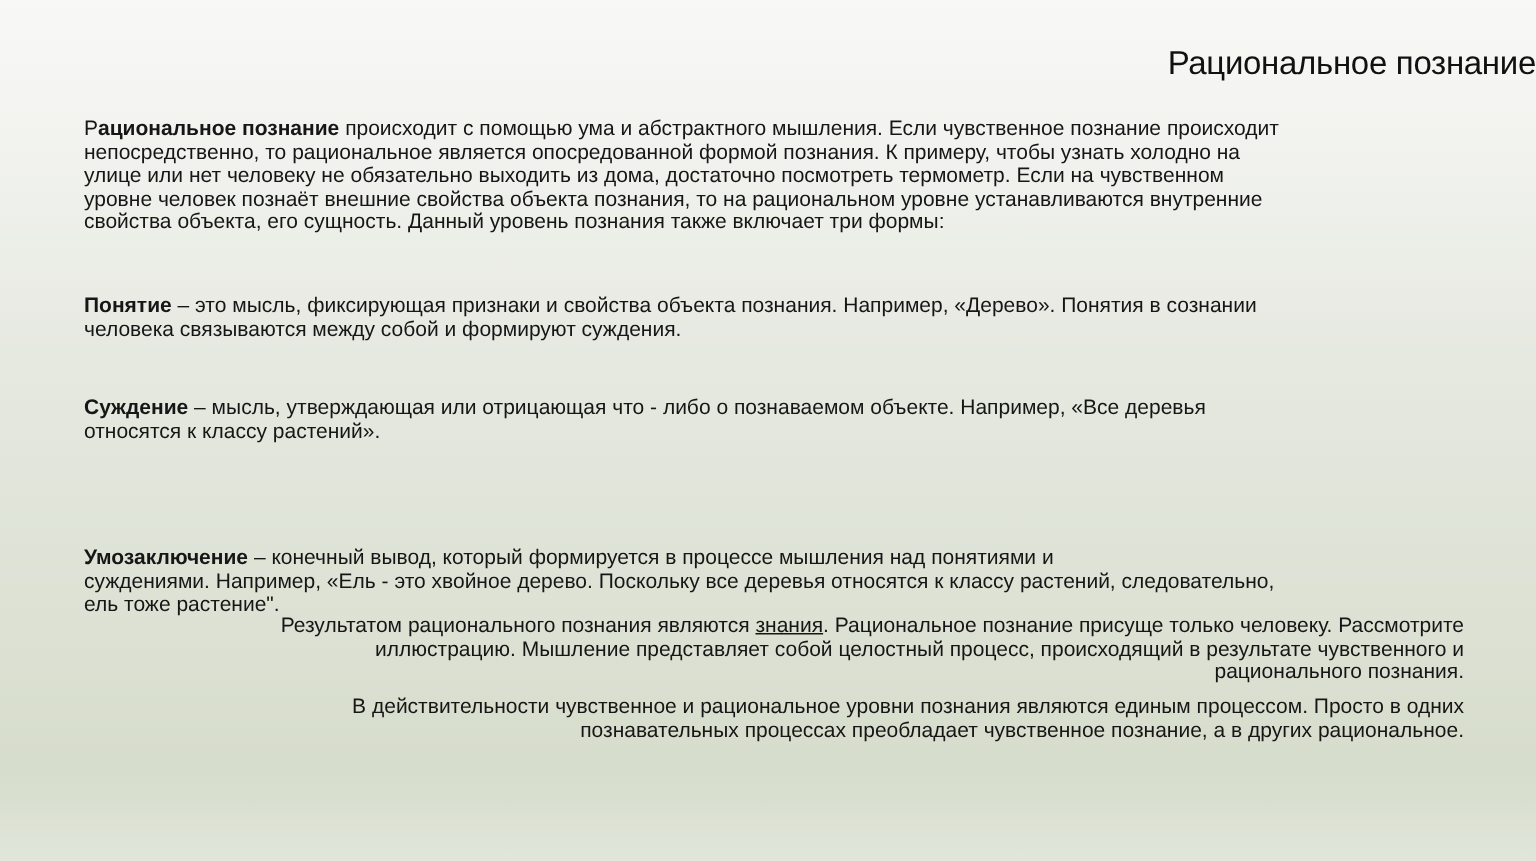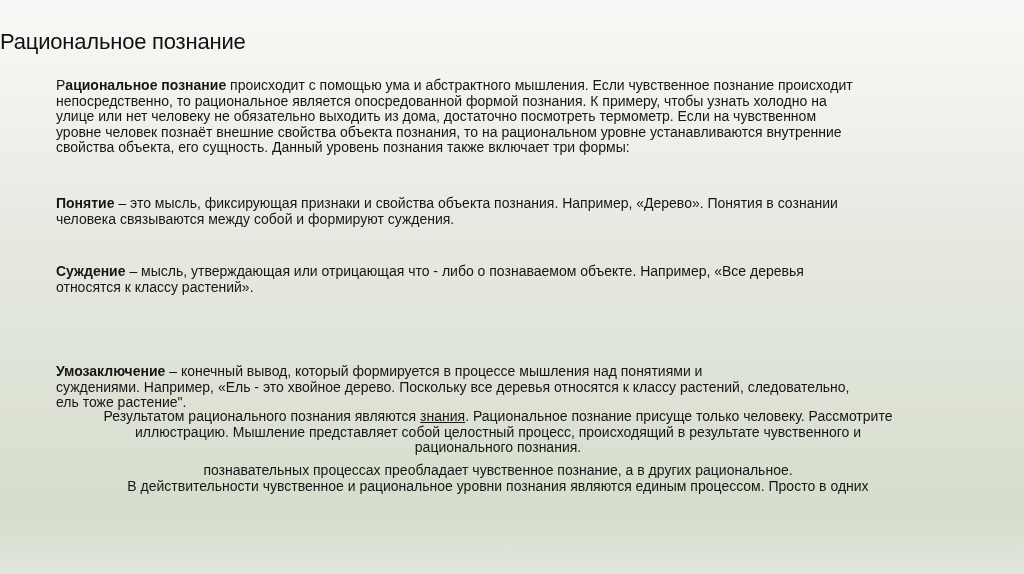--- a/index.html
+++ b/index.html
@@ -21,38 +21,38 @@
         #dbe1d3 545px,
         #e1e6db 574px);
       font-family: "Liberation Sans", "DejaVu Sans", sans-serif;
       color: #111;
     }
     .slide-title {
       position: absolute;
       left: 0;
       width: 1024px;
       top: 29px;
-      text-align: left;
+      text-align: right;
       font-size: 22px;
       letter-spacing: -0.2px;
       color: #111;
     }
     .para {
       position: absolute;
       left: 56px;
       width: 920px;
       font-size: 14px;
       line-height: 15.6px;
       color: #161616;
       letter-spacing: 0px;
     }
     .para b { font-weight: bold; }
     .center {
-      text-align: center;
-      left: 36px;
+      text-align: right;
+      left: 52px;
       width: 924px;
     }
     .u { text-decoration: underline; }
     #p-intro { top: 78px; }
     #p-ponyatie { top: 196px; }
     #p-suzhdenie { top: 264px; }
     #p-umozakl { top: 364px; }
     #p-result { top: 409px; }
     #p-reality { top: 463px; }
     .line { display: block; white-space: nowrap; }
@@ -88,17 +88,17 @@
     <span class="line">ель тоже растение".</span>
   </div>
 
   <div class="para center" id="p-result">
     <span class="line"><span>Результатом рационального познания являются </span><span class="u">знания</span><span>. Рациональное познание присуще только человеку. Рассмотрите</span></span>
     <span class="line">иллюстрацию. Мышление представляет собой целостный процесс, происходящий в результате чувственного и</span>
     <span class="line">рационального познания.</span>
   </div>
 
   <div class="para center" id="p-reality">
+    <span class="line">В действительности чувственное и рациональное уровни познания являются единым процессом. Просто в одних</span>
     <span class="line">познавательных процессах преобладает чувственное познание, а в других рациональное.</span>
-    <span class="line">В действительности чувственное и рациональное уровни познания являются единым процессом. Просто в одних</span>
   </div>
 
 </div>
 
 </body></html>

